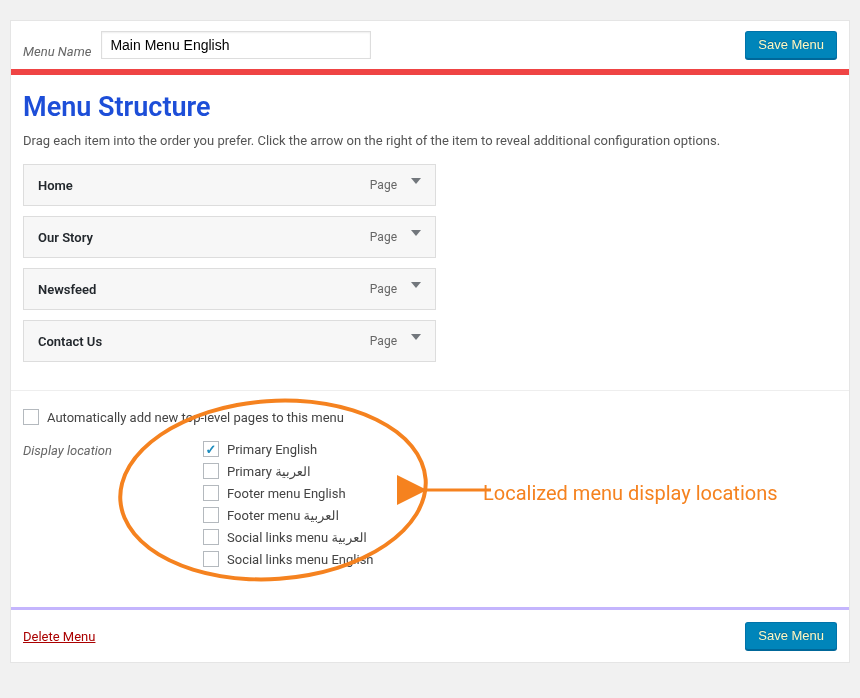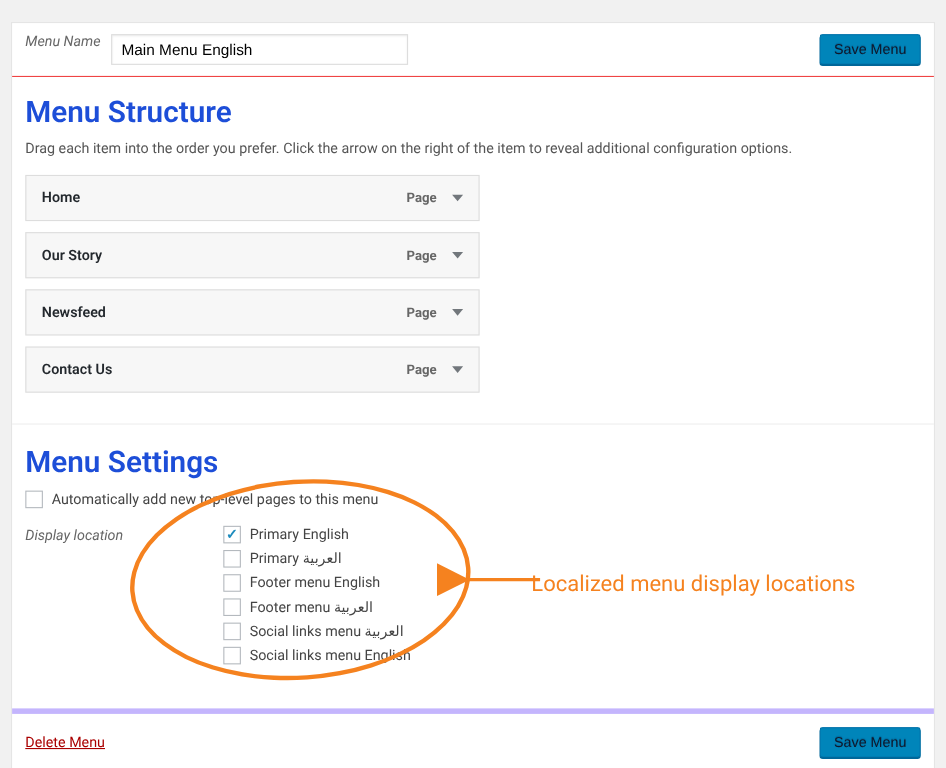--- a/index.html
+++ b/index.html
@@ -11,23 +11,23 @@
       color: #444;
     }
     .panel {
       background: #fff;
       border: 1px solid #e5e5e5;
       width: 840px;
       margin: 0 auto;
     }
     .top-bar {
       padding: 10px 12px;
-      border-bottom: 1px solid #ef4444;
-      display: flex;
-      align-items: flex-start;
+      border-bottom: 6px solid #ef4444;
+      display: flex;
+      align-items: flex-end;
     }
     .top-bar label {
       font-style: italic;
       font-size: 13px;
       color: #666;
       margin-right: 10px;
     }
     .top-bar input[type=text] {
       width: 270px;
       height: 28px;
@@ -36,21 +36,21 @@
       border: 1px solid #ddd;
       background: #fff;
       box-shadow: inset 0 1px 2px rgba(0,0,0,.07);
     }
     .top-bar .spacer { flex: 1; }
     .btn-primary {
       background: #0085ba;
       border: 1px solid #0073aa;
       border-bottom-color: #006799;
       border-radius: 3px;
-      color: #0f172a;
+      color: #fef9c3;
       font-size: 13px;
       padding: 0 12px;
       height: 28px;
       line-height: 26px;
       cursor: pointer;
       box-shadow: 0 1px 0 #006799;
       text-shadow: 0 -1px 1px #006799;
     }
     .body {
       padding: 16px 12px 24px;
@@ -78,24 +78,22 @@
       padding: 0 14px;
       margin-bottom: 10px;
     }
     .menu-item-title {
       font-weight: 600;
       font-size: 13px;
       color: #23282d;
     }
     .menu-item-right {
       display: flex;
-      align-items: center;
       color: #666;
       gap: 14px;
-      font-weight: bold;
     }
     .type-label {
       font-size: 12px;
       color: #666;
     }
     .chev { width: 0; height: 0; border-left: 5px solid transparent; border-right: 5px solid transparent; border-top: 6px solid #72777c; display: inline-block; }
     .divider { border: 0; border-top: 1px solid #eee; margin: 28px -12px 18px; }
     .settings-row { display: flex; align-items: flex-start; margin-bottom: 10px; }
     .settings-label {
       width: 180px;
@@ -118,21 +116,21 @@
     }
     .chk.checked::after {
       content: "✓";
       font-size: 13px;
       line-height: 1;
       color: #1e8cbe;
       font-weight: 700;
     }
     .chk-label { font-size: 13px; color: #444; }
     .footer-bar {
-      border-top: 5px solid #c4b5fd;
+      border-top: 3px solid #c4b5fd;
       padding: 12px;
       display: flex;
       align-items: center;
       justify-content: space-between;
       gap: 45px;
     }
     .delete-link {
       color: #a00;
       text-decoration: underline;
       font-size: 13px;
@@ -196,21 +194,20 @@
         <span class="menu-item-title">Contact Us</span>
         <span class="menu-item-right">
           <span class="type-label">Page</span>
           <span class="chev"></span>
         </span>
       </li>
     </ul>
 
     <hr class="divider">
 
-    <h3 class="section-title">Menu Settings</h3>
 
     <div class="settings-row">
       <div class="settings-body">
         <div class="chk-row">
           <span class="chk"></span>
           <span class="chk-label">Automatically add new top-level pages to this menu</span>
         </div>
       </div>
     </div>
 

